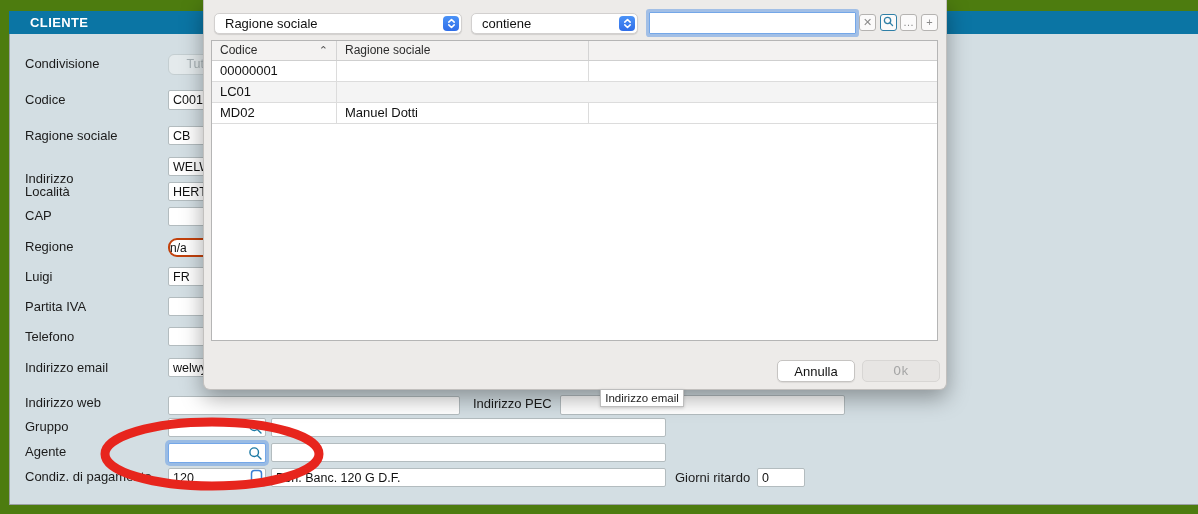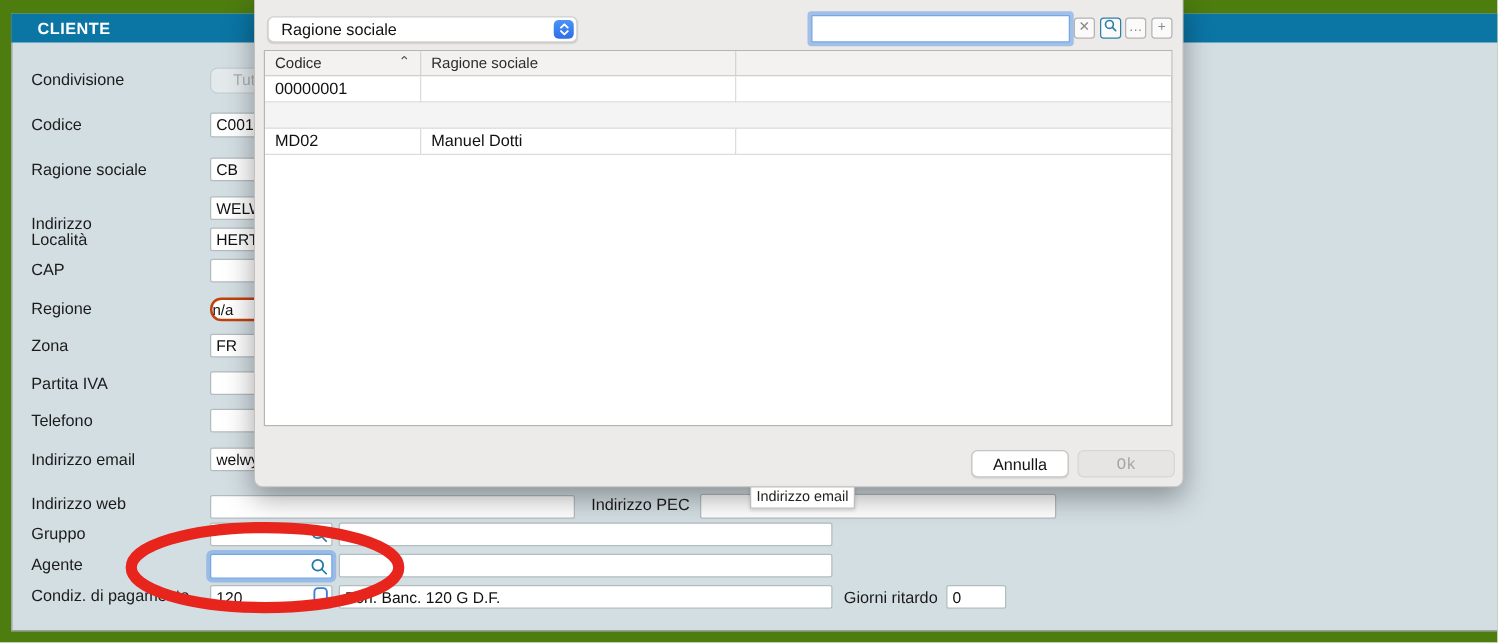--- a/index.html
+++ b/index.html
@@ -55,21 +55,21 @@
     <span class="title">CLIENTE</span>
   </div>
 
   <div class="lbl" style="left:25px;top:56px">Condivisione</div>
   <div class="lbl" style="left:25px;top:92px">Codice</div>
   <div class="lbl" style="left:25px;top:128px">Ragione sociale</div>
   <div class="lbl" style="left:25px;top:171px">Indirizzo</div>
   <div class="lbl" style="left:25px;top:184px">Località</div>
   <div class="lbl" style="left:25px;top:208px">CAP</div>
   <div class="lbl" style="left:25px;top:239px">Regione</div>
-  <div class="lbl" style="left:25px;top:269px">Zona</div>
+  <div class="lbl" style="left:25px;top:269px">Luigi</div>
   <div class="lbl" style="left:25px;top:299px">Partita IVA</div>
   <div class="lbl" style="left:25px;top:329px">Telefono</div>
   <div class="lbl" style="left:25px;top:360px">Indirizzo email</div>
 
   <div class="pillbtn" style="left:168px;top:54px;width:58px;height:21px">Tutt</div>
   <input class="inp" style="left: 168px; top: 90px; width: 120px; height: 20px;" readonly="" value="C001">
   <input class="inp" style="left: 168px; top: 126px; width: 120px; height: 19px;" readonly="" value="CB">
   <input class="inp" style="left: 168px; top: 157px; width: 120px; height: 19px;" readonly="" value="WELW">
   <input class="inp" style="left: 168px; top: 182px; width: 120px; height: 19px;" readonly="" value="HERT">
   <input class="inp" style="left: 168px; top: 207px; width: 120px; height: 19px;" readonly="" value="">
@@ -112,20 +112,29 @@
   <div class="dialog">
     <div class="dd" style="left:10px;top:13px;width:248px">
       <span>Ragione sociale</span>
       <span class="ddbtn">
           <svg width="9" height="11" viewBox="0 0 10 12">
             <path d="M2 4.5 5 1.5 8 4.5" fill="none" stroke="#fff" stroke-width="1.7" stroke-linecap="round" stroke-linejoin="round"></path>
             <path d="M2 7.5 5 10.5 8 7.5" fill="none" stroke="#fff" stroke-width="1.7" stroke-linecap="round" stroke-linejoin="round"></path>
           </svg>
         </span>
     </div>
+    <div class="dd" style="left:267px;top:13px;width:167px">
+      <span>contiene</span>
+      <span class="ddbtn">
+          <svg width="9" height="11" viewBox="0 0 10 12">
+            <path d="M2 4.5 5 1.5 8 4.5" fill="none" stroke="#fff" stroke-width="1.7" stroke-linecap="round" stroke-linejoin="round"></path>
+            <path d="M2 7.5 5 10.5 8 7.5" fill="none" stroke="#fff" stroke-width="1.7" stroke-linecap="round" stroke-linejoin="round"></path>
+          </svg>
+        </span>
+    </div>
     <input class="searchbox" value="" style="">
     <button class="tbtn" style="left:655px"><span>✕</span></button>
     <button class="tbtn active" style="left:676px"><span><svg width="11" height="11" viewBox="0 0 15 15" style="vertical-align:-1px">
             <circle cx="6.2" cy="6.2" r="4.3" fill="none" stroke="#2f7fa6" stroke-width="1.8"></circle>
             <line x1="9.4" y1="9.4" x2="13" y2="13" stroke="#2f7fa6" stroke-width="1.8" stroke-linecap="round"></line>
           </svg></span></button>
     <button class="tbtn" style="left:696px"><span>…</span></button>
     <button class="tbtn" style="left:717px"><span>+</span></button>
 
     <div class="tbl">
@@ -138,20 +147,21 @@
             <span>Ragione sociale</span>
           </div>
         <div class="th c3"></div>
       </div>
       <div class="tr">
         <div class="td c1">00000001</div>
         <div class="td c2"></div>
         <div class="td c3"></div>
       </div>
       <div class="tr alt">
+        <div class="td c1">LC01</div>
         <div class="td c3"></div>
       </div>
       <div class="tr">
         <div class="td c1">MD02</div>
         <div class="td c2">Manuel Dotti</div>
         <div class="td c3"></div>
       </div>
     </div>
 
     <button class="dlgbtn" style="left:573px;width:78px">Annulla</button>

